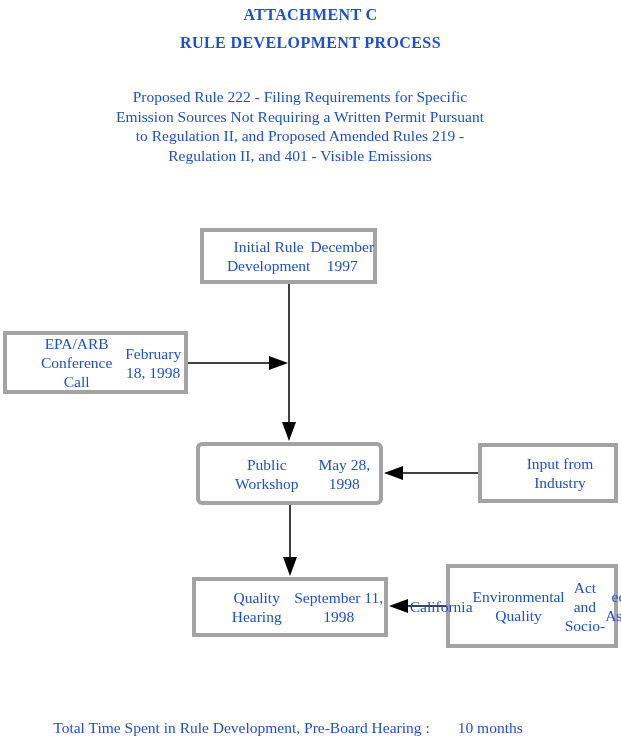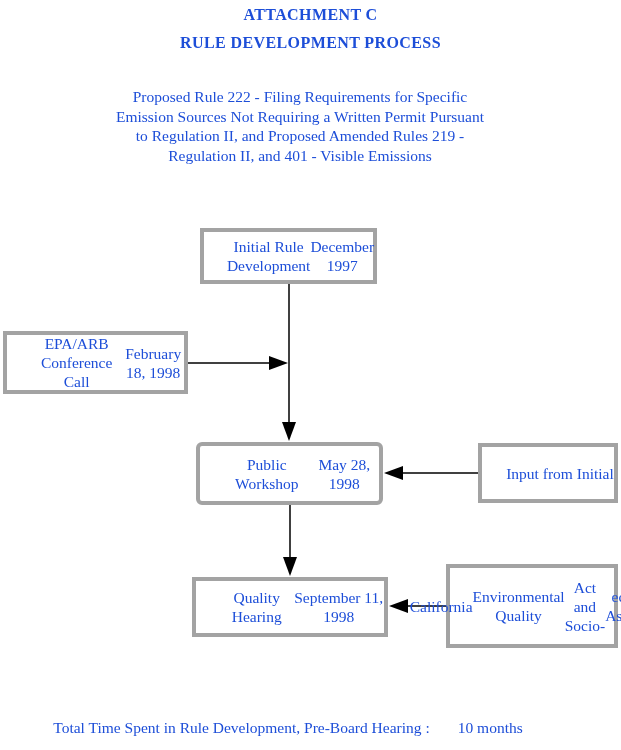--- a/index.html
+++ b/index.html
@@ -124,21 +124,21 @@
     <div>EPA/ARB Conference Call</div>
     <div>February 18, 1998</div>
   </div>
 
   <div class="flowbox" id="box-public-workshop">
     <div>Public Workshop</div>
     <div>May 28, 1998</div>
   </div>
 
   <div class="flowbox" id="box-input-from-industry">
-    <div>Input from Initial</div>
+    <div>Input from Industry</div>
   </div>
 
   <div class="flowbox" id="box-public-hearing">
     <div>Quality Hearing</div>
     <div>September 11, 1998</div>
   </div>
 
   <div class="flowbox" id="box-ceqa-assessment">
     <div>California</div>
     <div>Environmental Quality</div>

